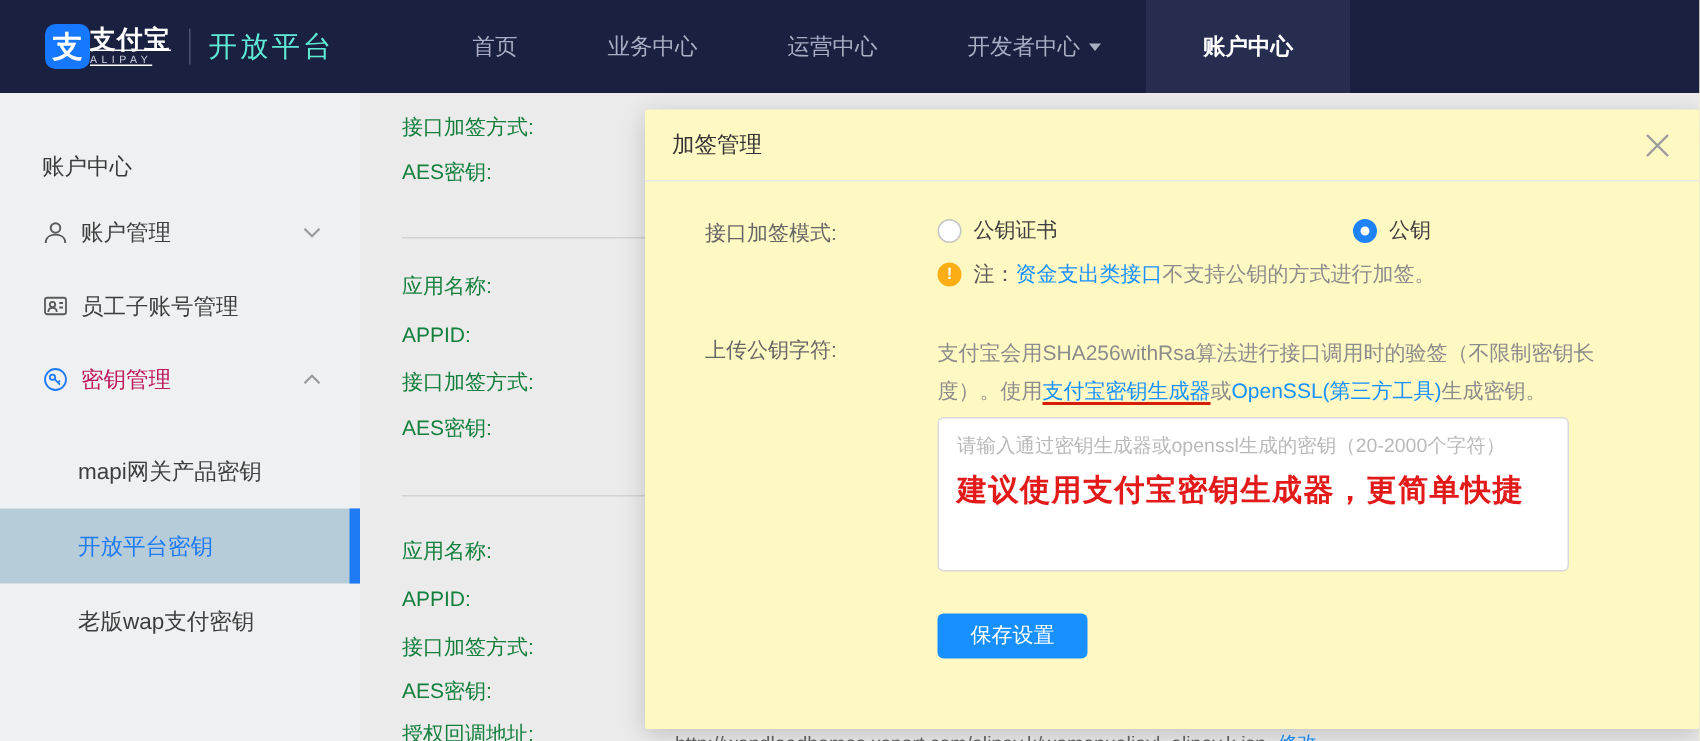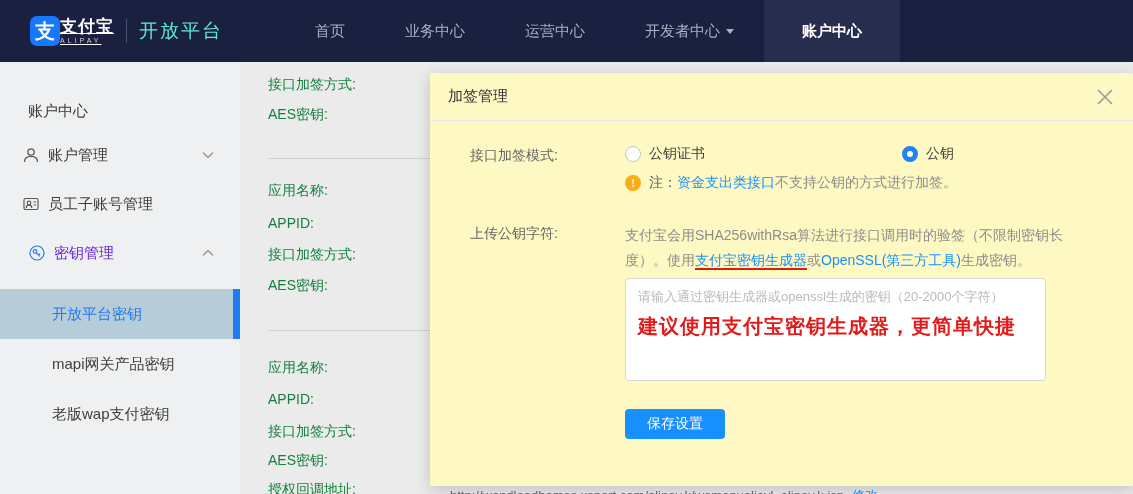--- a/index.html
+++ b/index.html
@@ -16,24 +16,24 @@
   .logo-divider { width:1px; height:24px; background:#4a5170; margin:0 12px; }
   .product-name { color:#5eead4; font-size:19px; letter-spacing:2px; font-weight:300; }
   .nav-items { display:flex; align-items:center; height:62px; margin-left:62px; }
   .nav-item { color:#a9aec4; font-size:15px; padding:0 30px; height:62px; display:flex; align-items:center; cursor:pointer; }
   .nav-item.active { background:#262d4f; color:#fff; font-weight:bold; padding:0 38px; }
   .nav-caret { display:inline-block; width:0; height:0; border-left:4px solid transparent; border-right:4px solid transparent; border-top:5px solid #a9aec4; margin-left:6px; }
 
   
   .sidebar { position:absolute; top:62px; left:0; width:240px; height:432px; background:#eef0f1; z-index:10; }
   .sidebar-title { font-size:15px; color:#3a3a3a; padding:40px 0 0 28px; }
-  .side-item { display:flex; align-items:center; height:30px; margin-top:19px; padding-left:22px; color:#3e3e3e; font-size:15px; cursor:pointer; position:relative; }
+  .side-item { display:flex; align-items:center; height:30px; margin-top:19px; padding-left:28px; color:#3e3e3e; font-size:15px; cursor:pointer; position:relative; }
   .side-item .icon { width:18px; height:18px; margin-right:8px; flex:0 0 18px; }
   .side-item .chev { position:absolute; right:26px; }
-  .side-item.active-blue { color:#6d28d9;margin-left:6px; }
+  .side-item.active-blue { color:#be185d; }
   .sub-item { height:50px; display:flex; align-items:center; padding-left:52px; font-size:15px; color:#3e3e3e; cursor:pointer; position:relative; margin-top:0; }
   .sub-item.selected { background:#b7ccd9; color:#1f7bf4; }
   .sub-item.selected .bar { position:absolute; right:0; top:0; width:7px; height:100%; background:#1f7bf4; }
 
   
   .bg-content { position:absolute; top:62px; left:240px; width:893px; height:432px; background:#ebebeb; z-index:5; }
   .bg-label { position:absolute; left:28px; font-size:14px; color:#15803d; white-space:nowrap; }
   .bg-divider { position:absolute; left:28px; width:162px; height:1px; background:#d2d2d2; }
   .bg-url-line { position:absolute; left:210px; top:425px; font-size:13px; color:#666; white-space:nowrap; }
   .bg-url-line a { color:#1890ff; text-decoration:none; margin-left:8px; }
@@ -117,26 +117,26 @@
         <circle cx="7" cy="7.5" r="1.8"></circle>
         <path d="M8.4 8.8 L12 12.4 M10.6 11 L12 9.8"></path>
     </svg>
     <span>密钥管理</span>
     <svg class="chev" width="12" height="8" viewBox="0 0 12 8" fill="none" stroke="#9a9a9a" stroke-width="1.5">
         <path d="M1 6.5 L6 1.5 L11 6.5"></path>
       </svg>
   </div>
 
   <div style="margin-top:21px;">
+    <div class="sub-item" style="margin-top:0;">
+      <span>mapi网关产品密钥</span>
+    </div>
     <div class="sub-item selected">
       <span>开放平台密钥</span>
       <span class="bar"></span>
-    </div>
-    <div class="sub-item" style="margin-top:0;">
-      <span>mapi网关产品密钥</span>
     </div>
     <div class="sub-item">
       <span>老版wap支付密钥</span>
     </div>
   </div>
 </div>
 
 <div class="bg-content">
   <div class="bg-label" style="top:14px;">接口加签方式:</div>
   <div class="bg-label" style="top:44px;">AES密钥:</div>

